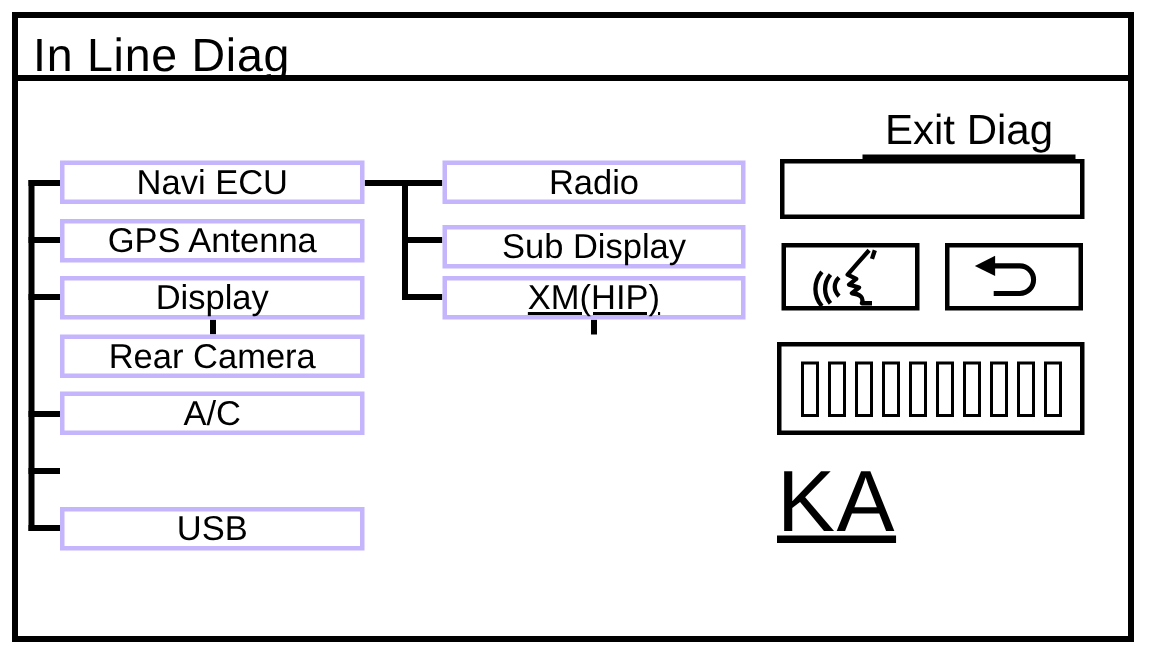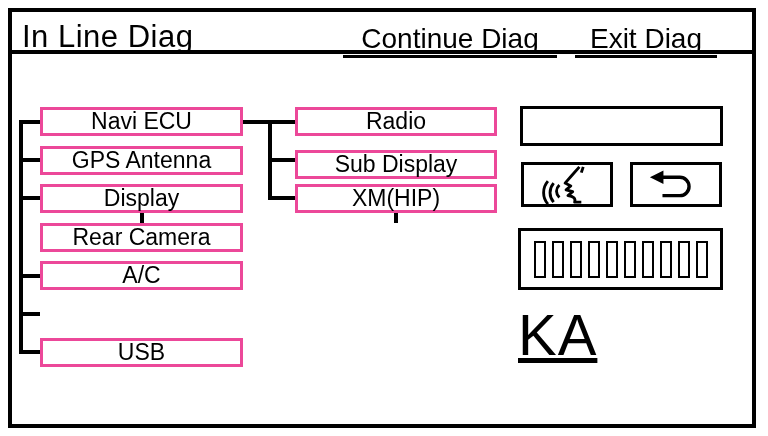--- a/index.html
+++ b/index.html
@@ -20,26 +20,26 @@
   .title{
     position:absolute;left:10px;top:0;height:50px;
     display:flex;align-items:center;font-size:31px;letter-spacing:0.5px;
   }
   .hbtn{
     position:absolute;top:11px;height:35px;border-bottom:3px solid #000;
     box-sizing:border-box;display:flex;align-items:flex-start;justify-content:center;
     font-size:28px;cursor:pointer;white-space:nowrap;
   }
   .hbtn-continue{left:331px;width:214px;}
-  .hbtn-exit{left:563px;width:142px;}
+  .hbtn-exit{left:563px;width:142px;margin-top:48px;}
   
   .diag{position:absolute;left:0;top:54px;width:740px;height:358px;}
   .line{position:absolute;background:#000;}
   .node{
-    position:absolute;height:29px;border:3px solid #ec4899;box-sizing:border-box;
+    position:absolute;height:29px;border:3px solid #c4b5fd;box-sizing:border-box;
     background:#fff;display:flex;align-items:center;justify-content:center;
     font-size:23px;cursor:pointer;white-space:nowrap;
   }
   .col-left{left:28px;width:203px;}
   .col-mid{left:283px;width:202px;}
   
   .status-box{
     position:absolute;left:508px;top:40px;width:203px;height:40px;
     border:3px solid #000;box-sizing:border-box;background:#fff;
   }
@@ -63,21 +63,20 @@
     font-size:58px;line-height:1.0;letter-spacing:1px;text-decoration:underline;
   }
 </style>
 </head>
 <body>
 
 <div class="frame">
 
   <div class="header">
     <div class="title">In Line Diag</div>
-    <div class="hbtn hbtn-continue">Continue Diag</div>
     <div class="hbtn hbtn-exit">Exit Diag</div>
   </div>
 
   <div class="diag">
 
     <div class="line" style="left:7px;top:54px;width:4px;height:234px;"></div>
     <div class="line" style="left:7px;top:54px;width:21px;height:4px;"></div>
     <div class="line" style="left:7px;top:92px;width:21px;height:4px;"></div>
     <div class="line" style="left:7px;top:130px;width:21px;height:4px;"></div>
     <div class="line" style="left:7px;top:208px;width:21px;height:4px;"></div>
@@ -93,21 +92,21 @@
 
     <div class="node col-left" style="top:41px;">Navi ECU</div>
     <div class="node col-left" style="top:118px;">Display</div>
     <div class="node col-left" style="top:80px;">GPS Antenna</div>
     <div class="node col-left" style="top:157px;">Rear Camera</div>
     <div class="node col-left" style="top:195px;">A/C</div>
     <div class="node col-left" style="top:272px;">USB</div>
 
     <div class="node col-mid" style="top:41px;">Radio</div>
     <div class="node col-mid" style="top:84px;">Sub Display</div>
-    <div class="node col-mid" style="top:118px;">XM(HIP)</div>
+    <div class="node col-mid" style="top:118px;text-decoration:underline;">XM(HIP)</div>
 
     <div class="status-box"></div>
 
     <div class="icon-btn voice">
       <svg width="62" height="42" viewBox="0 0 64 44" fill="none" xmlns="http://www.w3.org/2000/svg">
         <path d="M24,22 C20,26 20,31 24,35" stroke="#000" stroke-width="3"></path>
         <path d="M18,20 C13,26 13,34 18,40" stroke="#000" stroke-width="3"></path>
         <path d="M12,18 C6,25 6,35 12,42" stroke="#000" stroke-width="3"></path>
         <path d="M45,3 L37,12 L30,20 L36,23 L31,27 L38,29 L33,33 Q42,34 40,40 L47,40" stroke="#000" stroke-width="3" stroke-linejoin="round"></path>
         <path d="M49,3 L47,9" stroke="#000" stroke-width="3"></path>

